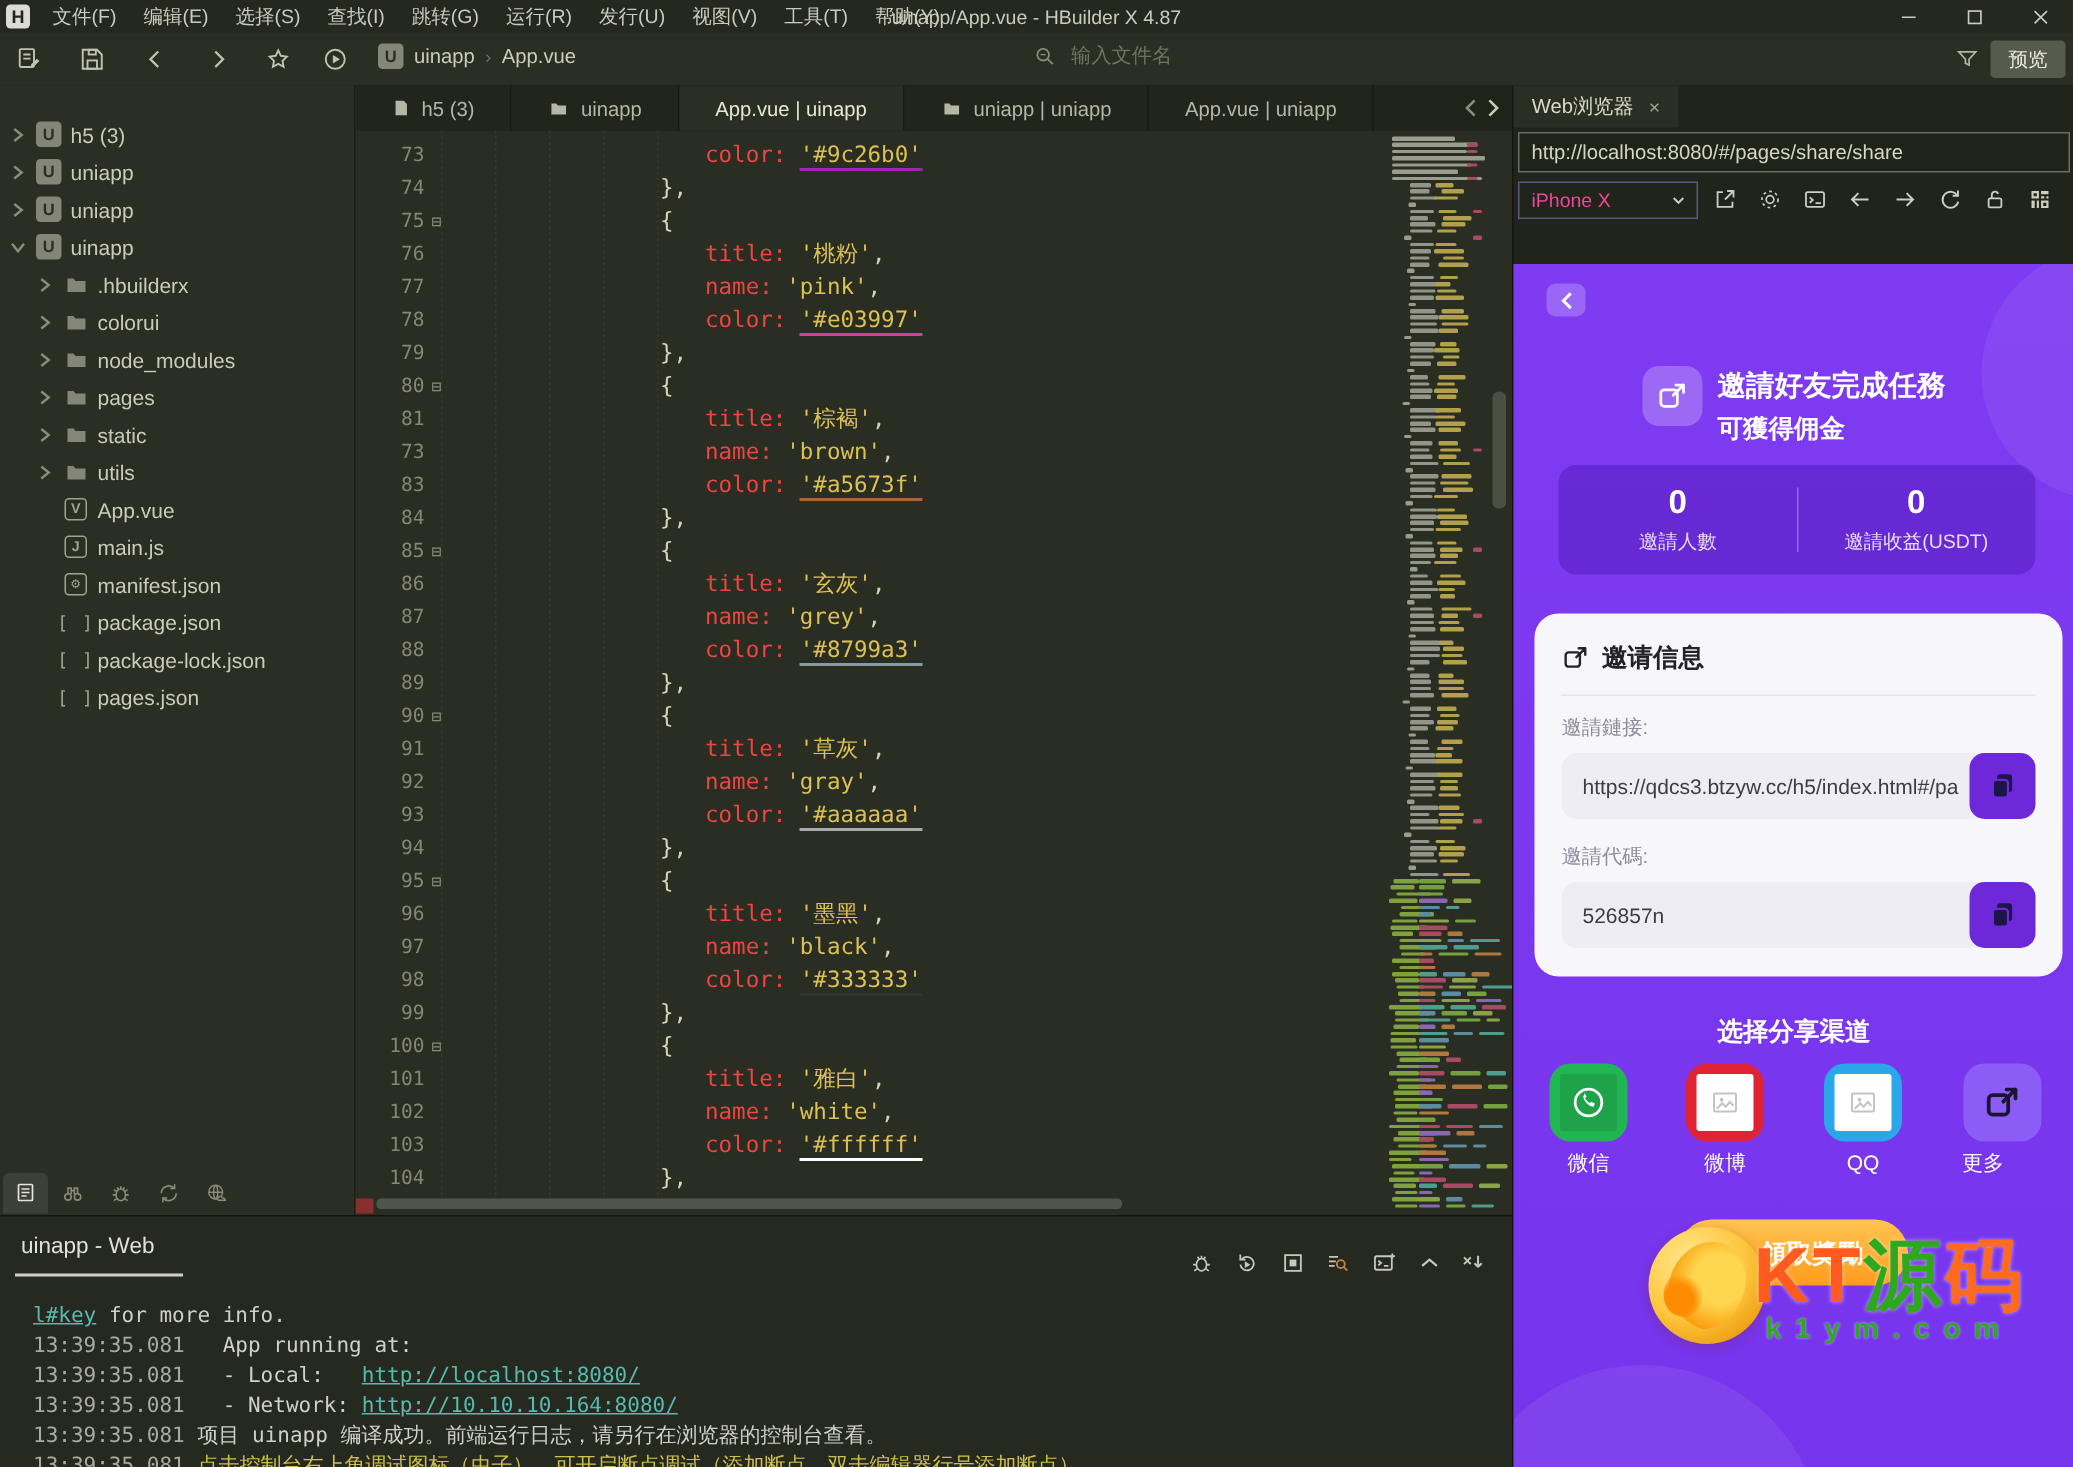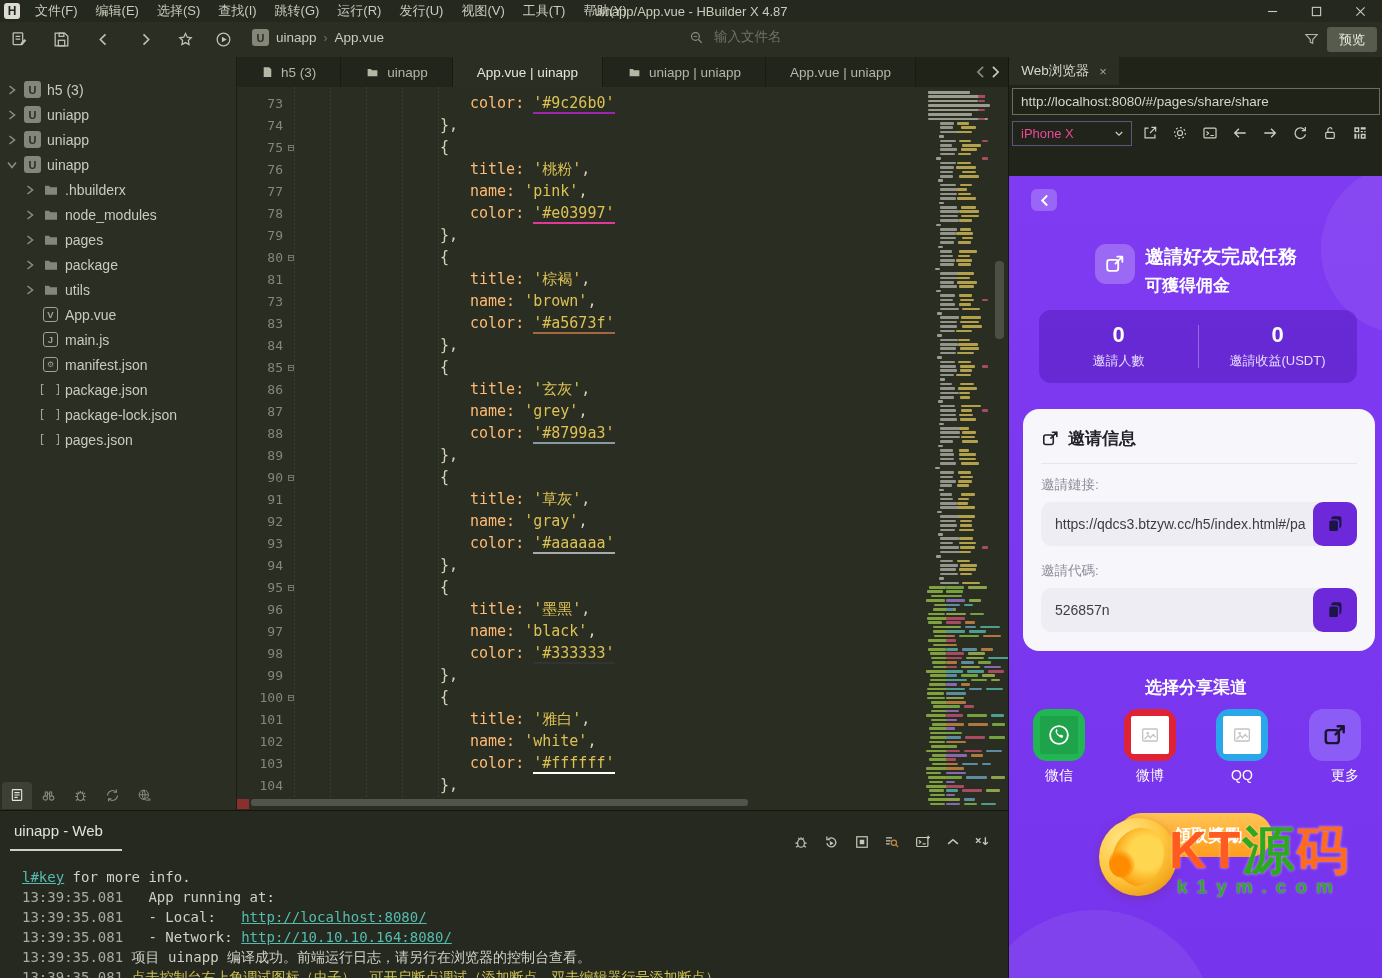--- a/index.html
+++ b/index.html
@@ -40,21 +40,21 @@
   .ed-tab{height:30px;display:flex;align-items:center;justify-content:center;gap:7px;padding:0 24px;font-size:13.5px;color:#b4b6a6;background:#22251b;border-right:1px solid #191b13;white-space:nowrap}
   .ed-tab.active{background:#2b2e23;color:#e6e6da}
   .tab-arrows{margin-left:auto;display:flex;align-items:center;gap:6px;padding-right:8px;color:#c9cbbd}
   #codearea{position:absolute;left:0;top:30px;width:771px;height:723px;overflow:hidden}
   .guide{position:absolute;top:0;height:710px;width:1px;background-image:linear-gradient(#3a3d30 40%,transparent 40%);background-size:1px 4px}
   #code{position:absolute;left:0;top:5px;width:700px}
   .code-row{height:22px;display:flex;align-items:center;font-family:"DejaVu Sans Mono","Liberation Mono",monospace;font-size:15px}
   .ln{width:46px;text-align:right;color:#85877а;color:#85877a;font-size:13px;flex:0 0 46px}
   .fold{width:16px;flex:0 0 16px;text-align:center;color:#8a8c7a;font-size:11px;line-height:1}
   .cl-content{white-space:pre}
-  .tok-k{color:#fdba74}
+  .tok-k{color:#ef4444}
   .tok-p{color:#d6d3bc}
   .tok-s{color:#dcc155}
   .str-u{border-bottom:2px solid}
   #minimap{position:absolute;left:683px;top:2px;width:72px;height:718px}
   .mm{position:absolute;height:2.6px;border-radius:1px}
   #vscroll{position:absolute;left:758px;top:174px;width:9px;height:78px;background:#4c4f43;border-radius:4px}
   #hscroll{position:absolute;left:14px;bottom:4px;width:497px;height:7px;background:#51544a;border-radius:3px}
   #err-block{position:absolute;left:0;bottom:1px;width:12px;height:10px;background:#8a2f2f}
   
   #console{position:absolute;left:0;top:810px;width:1008px;height:168px;background:#262920;border-top:1px solid #15170f}
@@ -253,20 +253,33 @@
         <span class="t-chev">
           <svg width="8" height="10" viewBox="0 0 8 10" fill="none" stroke="currentColor" stroke-width="1.6">
             <path d="M1.5 1l5 4-5 4"></path>
           </svg>
         </span>
         <span class="t-ic">
           <svg width="16" height="16" viewBox="0 0 24 24" fill="#84867a">
             <path d="M3 5.5h6l2 2.5h10v11H3z"></path>
           </svg>
         </span>
+        <span>colorui</span>
+      </div>
+      <div class="t-row" style="padding-left: 24px;">
+        <span class="t-chev">
+          <svg width="8" height="10" viewBox="0 0 8 10" fill="none" stroke="currentColor" stroke-width="1.6">
+            <path d="M1.5 1l5 4-5 4"></path>
+          </svg>
+        </span>
+        <span class="t-ic">
+          <svg width="16" height="16" viewBox="0 0 24 24" fill="#84867a">
+            <path d="M3 5.5h6l2 2.5h10v11H3z"></path>
+          </svg>
+        </span>
         <span>node_modules</span>
       </div>
       <div class="t-row" style="padding-left: 24px; text-align: right;">
         <span class="t-chev">
           <svg width="8" height="10" viewBox="0 0 8 10" fill="none" stroke="currentColor" stroke-width="1.6">
             <path d="M1.5 1l5 4-5 4"></path>
           </svg>
         </span>
         <span class="t-ic">
           <svg width="16" height="16" viewBox="0 0 24 24" fill="#84867a">
@@ -279,21 +292,21 @@
         <span class="t-chev">
           <svg width="8" height="10" viewBox="0 0 8 10" fill="none" stroke="currentColor" stroke-width="1.6">
             <path d="M1.5 1l5 4-5 4"></path>
           </svg>
         </span>
         <span class="t-ic">
           <svg width="16" height="16" viewBox="0 0 24 24" fill="#84867a">
             <path d="M3 5.5h6l2 2.5h10v11H3z"></path>
           </svg>
         </span>
-        <span>package</span>
+        <span>static</span>
       </div>
       <div class="t-row" style="padding-left: 24px;">
         <span class="t-chev">
           <svg width="8" height="10" viewBox="0 0 8 10" fill="none" stroke="currentColor" stroke-width="1.6">
             <path d="M1.5 1l5 4-5 4"></path>
           </svg>
         </span>
         <span class="t-ic">
           <svg width="16" height="16" viewBox="0 0 24 24" fill="#84867a">
             <path d="M3 5.5h6l2 2.5h10v11H3z"></path>
@@ -1155,21 +1168,21 @@
         </div>
         <div class="tile-label" style="left: 203px;">QQ</div>
         <div class="tile" style="left: 300px; background: rgb(139, 92, 246);">
           <div>
             <svg width="26" height="26" viewBox="0 0 24 24" fill="none" stroke="#1c1433" stroke-width="2.3" stroke-linecap="round" stroke-linejoin="round">
               <rect x="3.5" y="7.5" width="12" height="12" rx="2.5"></rect>
               <path d="M12.5 11.5L20 4M14.5 4H20v5.5"></path>
             </svg>
           </div>
         </div>
-        <div class="tile-label" style="left: 306px;">更多</div>
+        <div class="tile-label" style="left: 283px;">更多</div>
       </div>
     <div id="claim-btn">
       <svg width="18" height="18" viewBox="0 0 24 24" fill="none" stroke="#fff" stroke-width="1.8">
           <rect x="4.5" y="9.5" width="15" height="10" rx="1.5"></rect>
           <path d="M12 9.5v10M5 13.5h14"></path>
           <path d="M12 9.5C10 9.3 7.9 8.5 7.7 7 7.5 5.6 8.8 4.7 10.1 5.3c1.2.6 1.9 2.7 1.9 4.2 0-1.5.7-3.6 1.9-4.2 1.3-.6 2.6.3 2.4 1.7-.2 1.5-2.3 2.3-4.3 2.5z"></path>
         </svg>
       <span>領取獎勵</span>
     </div>
     <div id="coin"></div>

